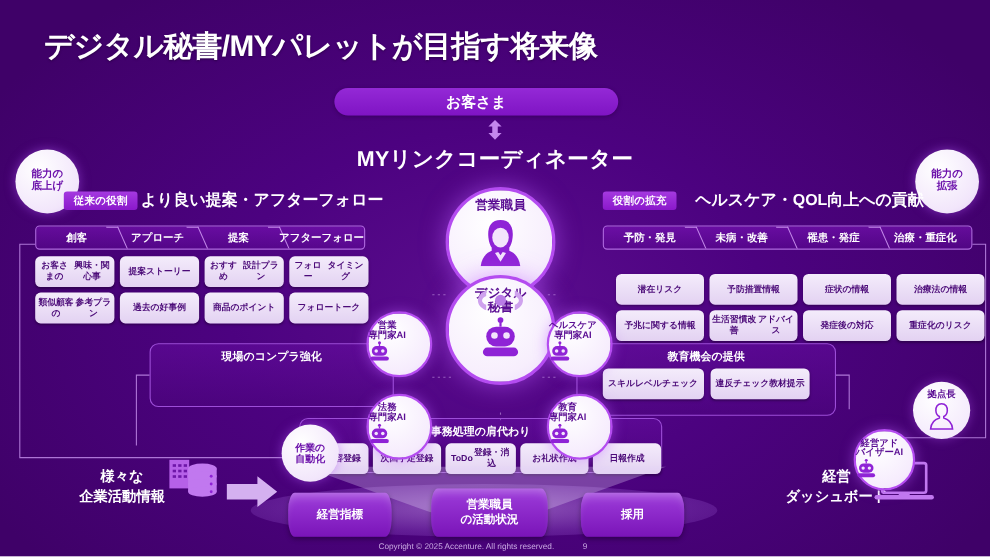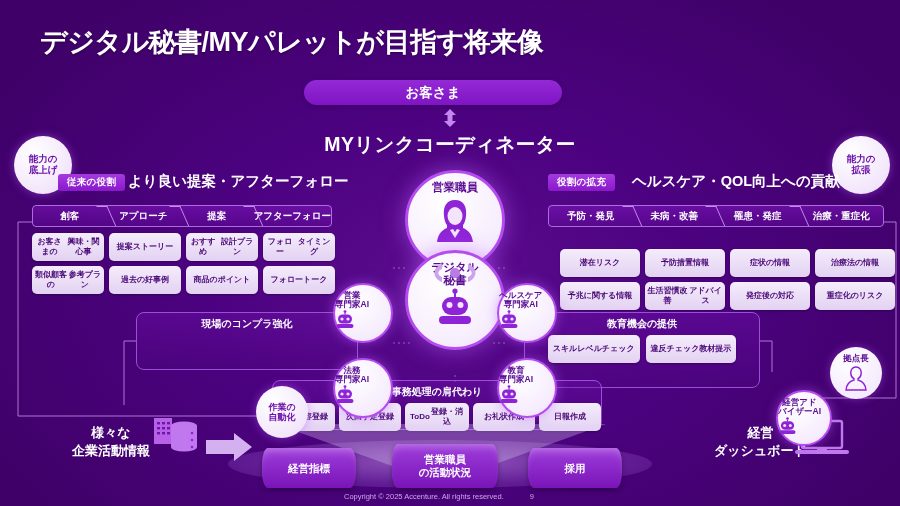--- a/index.html
+++ b/index.html
@@ -166,21 +166,21 @@
   }
   #person-manager .cap { font-size: 8.5px; font-weight: bold; }
   
   .panel {
     position: absolute;
     border: 1px solid #9d4ed8;
     border-radius: 8px;
     background: linear-gradient(180deg, rgba(110,16,172,.40), rgba(78,5,128,.40));
   }
   #panel-compliance { left: 136px; top: 312px; width: 222px; height: 58px; }
-  #panel-education  { left: 524px; top: 312px; width: 236px; height: 76px; }
+  #panel-education  { left: 524px; top: 312px; width: 236px; height: 66px; }
   #panel-office     { left: 272px; top: 380px; width: 330px; height: 50px; }
   .panel-title {
     position: absolute; top: 4px; width: 100%;
     text-align: center; font-size: 10px; font-weight: bold;
     color: #fff;
   }
   .panel-chips {
     position: absolute; top: 22px; left: 0; width: 100%;
     display: flex; justify-content: center; gap: 6px;
   }

